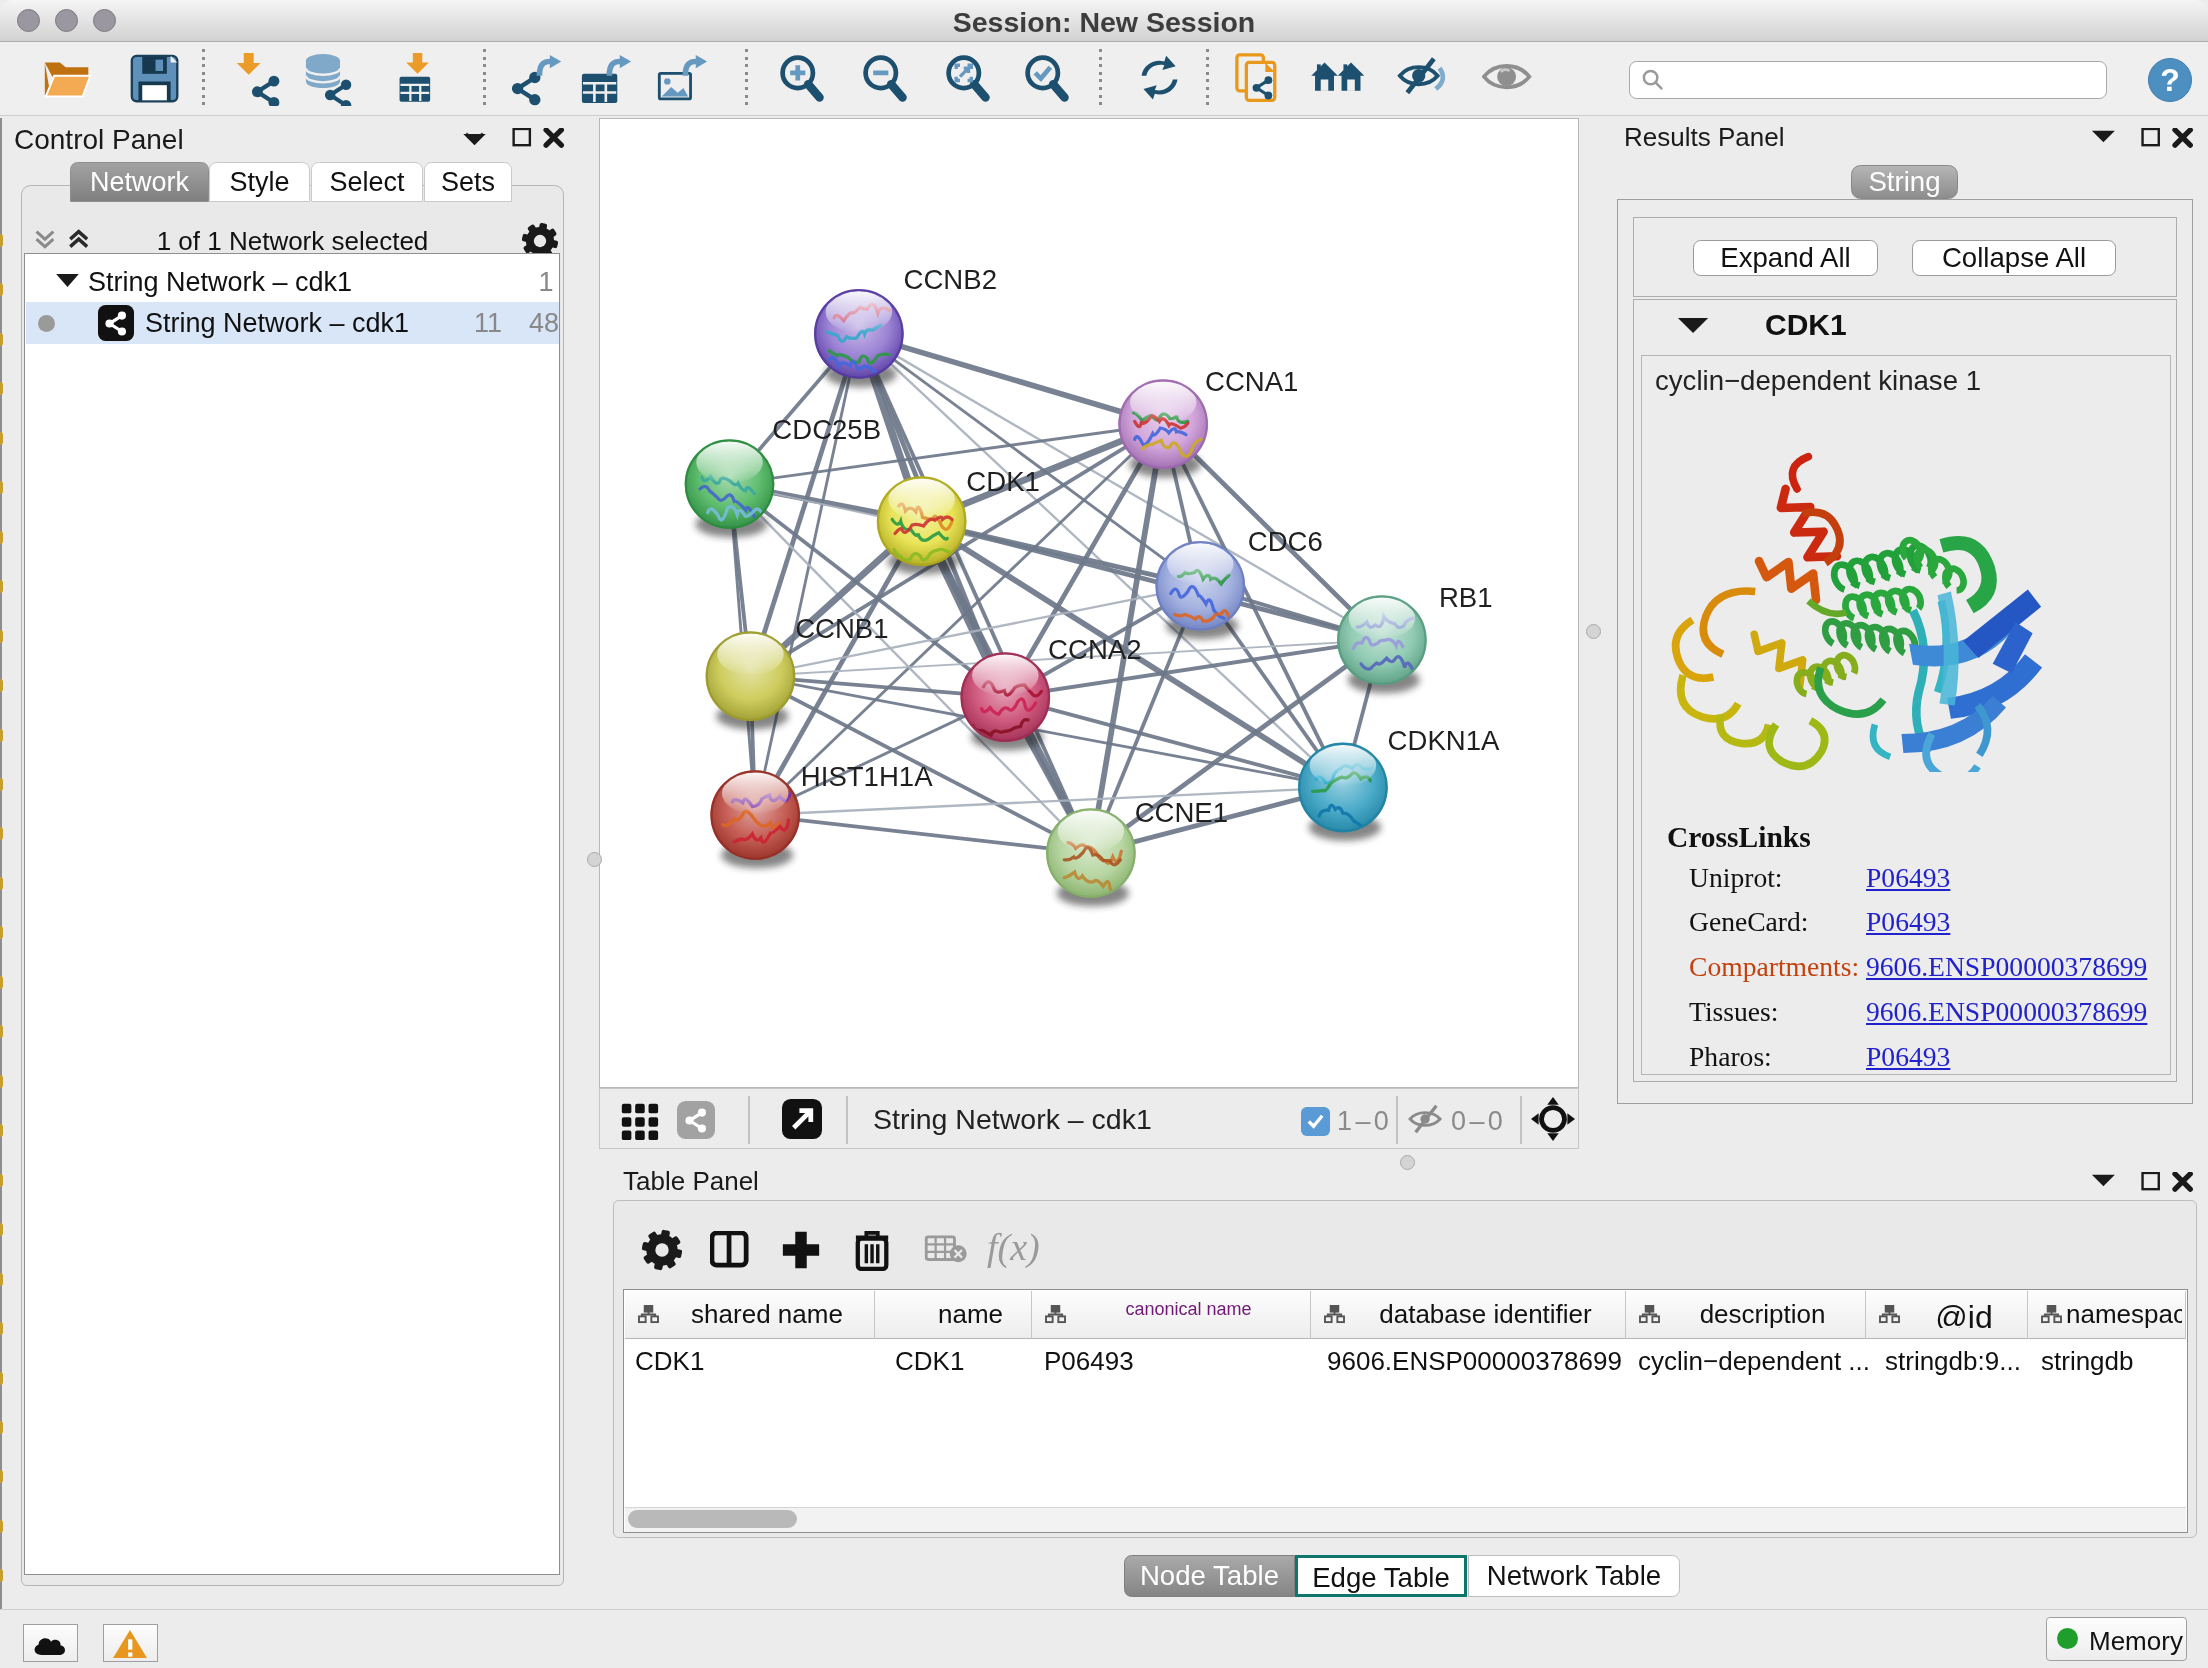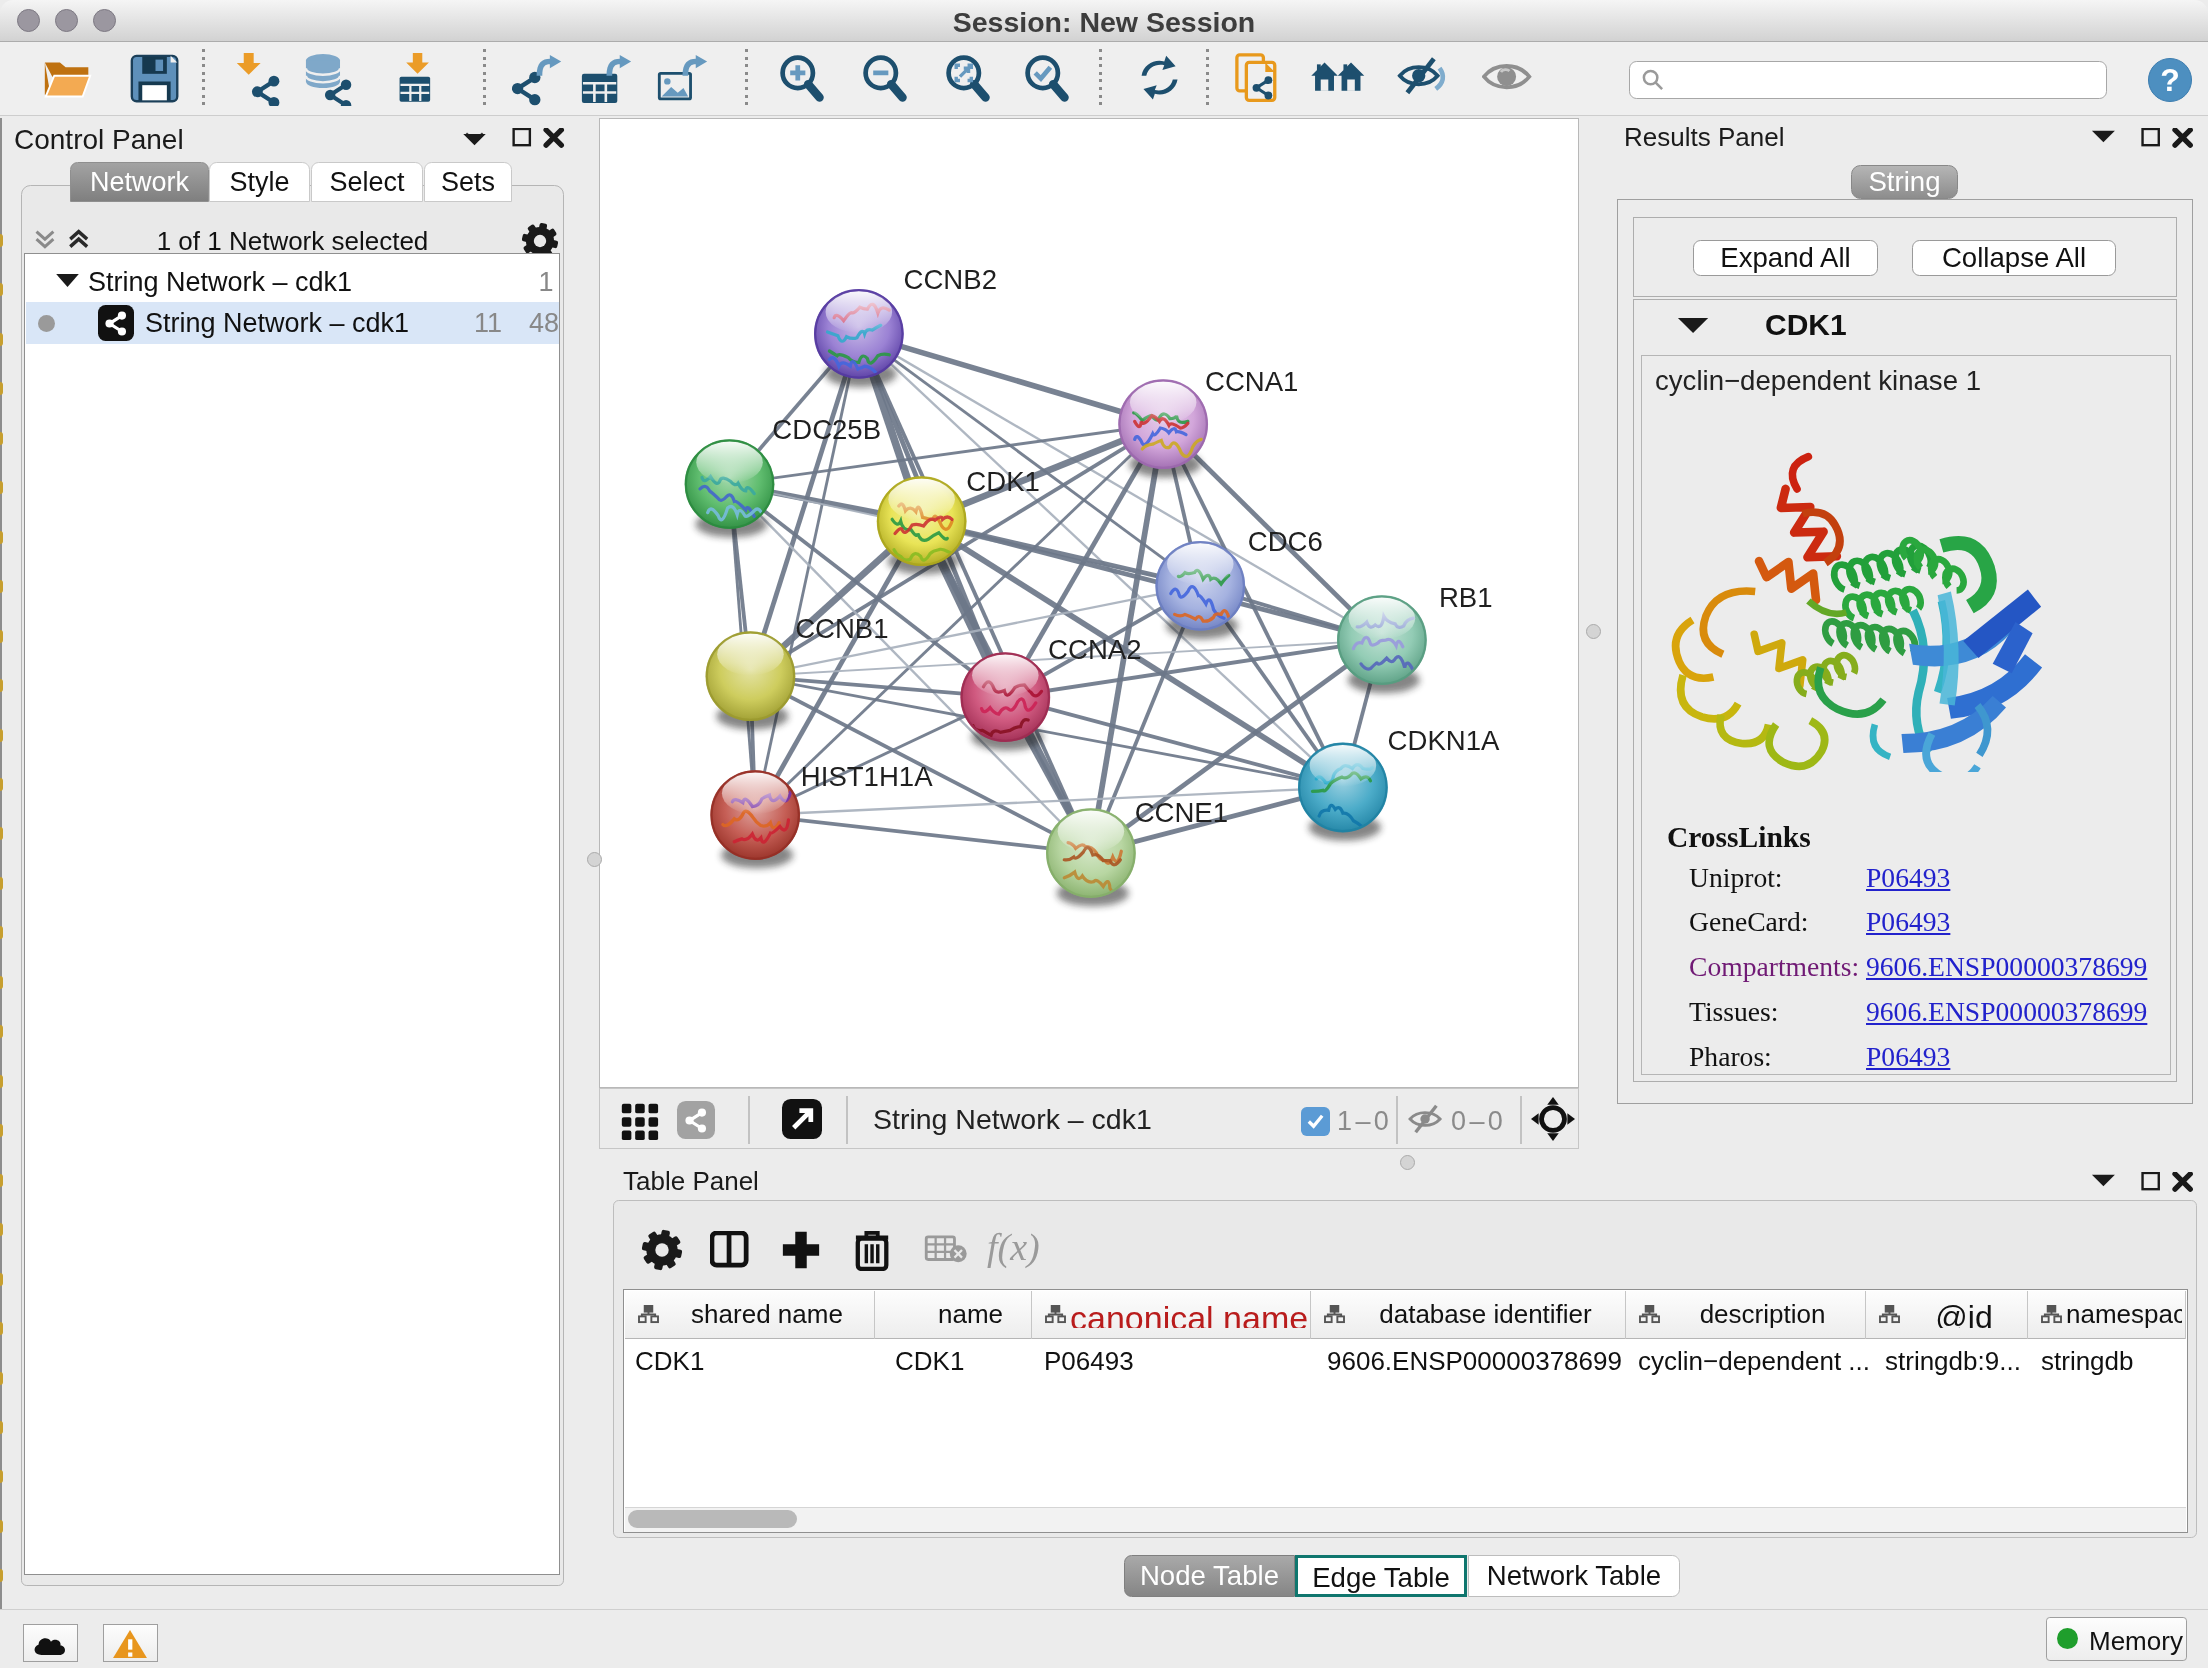--- a/index.html
+++ b/index.html
@@ -614,21 +614,21 @@
     <path d="M302 150 q14 60 4 120 l-16 -2 q10 -58 -2 -114 Z" fill="#49b6d8" opacity="0.85"></path>
     <path d="M282 300 q-16 30 10 44 q24 12 38 -10" stroke="#4aa6d8" stroke-width="8" fill="none"></path>
     <path d="M330 270 q20 24 2 52" stroke="#3f97cf" stroke-width="8" fill="none"></path>
     <path d="M222 290 q-8 26 16 34" stroke="#35b4c4" stroke-width="7" fill="none"></path>
   </svg>
 <div style="position:absolute;left:1667px;top:820px;width:247px;height:32px;font-size:29.5px;font-weight:bold;color:#111;"><span class="ser">CrossLinks</span></div>
 <div style="position:absolute;left:1689px;top:862px;width:247px;height:30px;font-size:27.6px;color:#111;"><span class="ser">Uniprot:</span></div>
 <div style="position:absolute;left:1866px;top:862px;width:314px;height:30px;font-size:27.6px;color:#2222cc;text-decoration:underline;"><span class="ser">P06493</span></div>
 <div style="position:absolute;left:1689px;top:906px;width:247px;height:30px;font-size:27.6px;color:#111;"><span class="ser">GeneCard:</span></div>
 <div style="position:absolute;left:1866px;top:906px;width:314px;height:30px;font-size:27.6px;color:#2222cc;text-decoration:underline;"><span class="ser">P06493</span></div>
-<div style="position:absolute;left:1689px;top:951px;width:247px;height:30px;font-size:27.6px;color:#701a75;"><span class="ser">Compartments:</span></div>
+<div style="position:absolute;left:1689px;top:951px;width:247px;height:30px;font-size:27.6px;color:#c2410c;"><span class="ser">Compartments:</span></div>
 <div style="position:absolute;left:1866px;top:951px;width:314px;height:30px;font-size:27.6px;color:#2222cc;text-decoration:underline;"><span class="ser">9606.ENSP00000378699</span></div>
 <div style="position:absolute;left:1689px;top:996px;width:247px;height:30px;font-size:27.6px;color:#111;"><span class="ser">Tissues:</span></div>
 <div style="position:absolute;left:1866px;top:996px;width:314px;height:30px;font-size:27.6px;color:#2222cc;text-decoration:underline;"><span class="ser">9606.ENSP00000378699</span></div>
 <div style="position:absolute;left:1689px;top:1041px;width:247px;height:30px;font-size:27.6px;color:#111;"><span class="ser">Pharos:</span></div>
 <div style="position:absolute;left:1866px;top:1041px;width:314px;height:30px;font-size:27.6px;color:#2222cc;text-decoration:underline;"><span class="ser">P06493</span></div>
 <div style="position:absolute;left:623px;top:1166px;width:285px;height:28.5px;font-size:26px;color:#1a1a1a;">Table Panel</div>
 <svg style="position:absolute;left:2091px;top:1172px" width="105" height="21" viewBox="0 0 110 22">
     <path d="M1 3 L25 3 L13 15 Z" fill="#1a1a1a"></path>
     <rect x="54" y="1" width="17" height="17" fill="none" stroke="#1a1a1a" stroke-width="2.5"></rect>
     <path d="M88 2 L104 18 M104 2 L88 18" stroke="#1a1a1a" stroke-width="5.5" stroke-linecap="round"></path>
@@ -686,21 +686,21 @@
 <div style="position:absolute;left:913px;top:1299px;width:115px;height:28.5px;font-size:26px;color:#111;text-align:center;overflow:hidden;white-space:nowrap;">name</div>
 <div style="position:absolute;left:1032px;top:1291px;width:279px;height:48px;border-right:1.9px solid #c6c6c6;"></div>
 <svg style="position:absolute;left:1045px;top:1305px" width="21" height="19" viewBox="0 0 22 20">
     <g stroke="#555" stroke-width="2" fill="none">
       <rect x="7" y="1" width="8" height="6" fill="#555"></rect>
       <rect x="1" y="12" width="7" height="6"></rect>
       <rect x="14" y="12" width="7" height="6"></rect>
       <path d="M11 7 L11 10 M4 12 L4 10 L18 10 L18 12"></path>
     </g>
   </svg>
-<div style="position:absolute;left:1070px;top:1299px;width:237px;height:28.5px;font-size:34px;color:#b91c1c;text-align:center;overflow:hidden;white-space:nowrap;">canonical name</div>
+<div style="position:absolute;left:1070px;top:1299px;width:237px;height:28.5px;font-size:18px;color:#701a75;text-align:center;overflow:hidden;white-space:nowrap;">canonical name</div>
 <div style="position:absolute;left:1311px;top:1291px;width:315px;height:48px;border-right:1.9px solid #c6c6c6;"></div>
 <svg style="position:absolute;left:1324px;top:1305px" width="21" height="19" viewBox="0 0 22 20">
     <g stroke="#555" stroke-width="2" fill="none">
       <rect x="7" y="1" width="8" height="6" fill="#555"></rect>
       <rect x="1" y="12" width="7" height="6"></rect>
       <rect x="14" y="12" width="7" height="6"></rect>
       <path d="M11 7 L11 10 M4 12 L4 10 L18 10 L18 12"></path>
     </g>
   </svg>
 <div style="position:absolute;left:1349px;top:1299px;width:273px;height:28.5px;font-size:26px;color:#111;text-align:center;overflow:hidden;white-space:nowrap;">database identifier</div>

